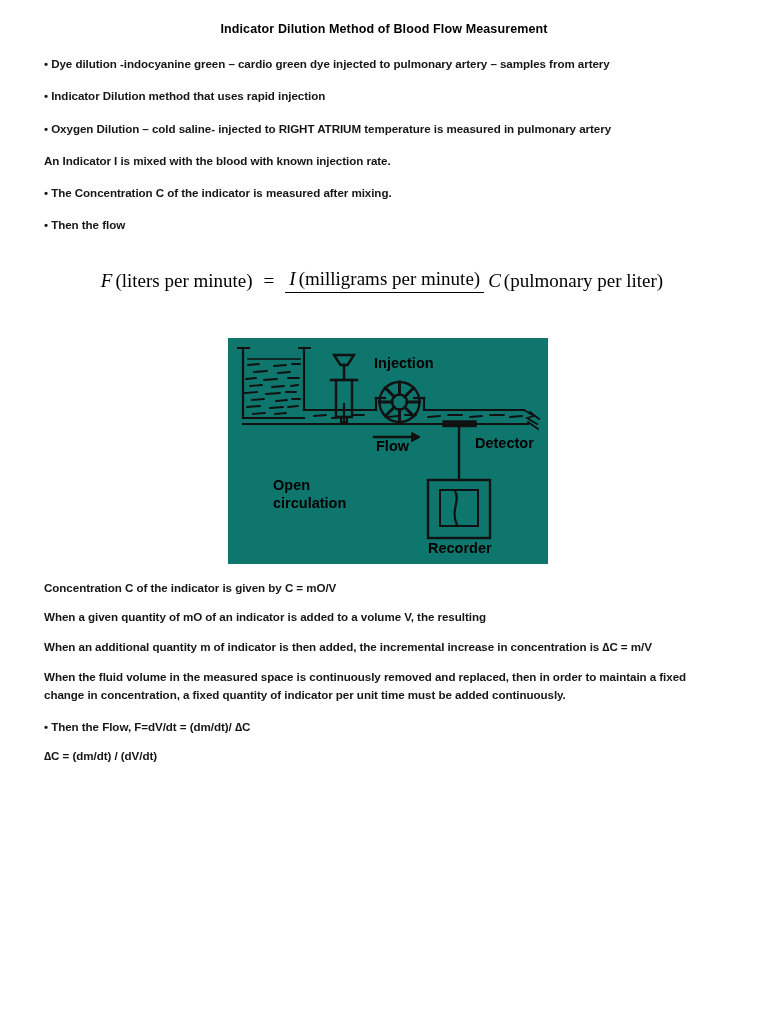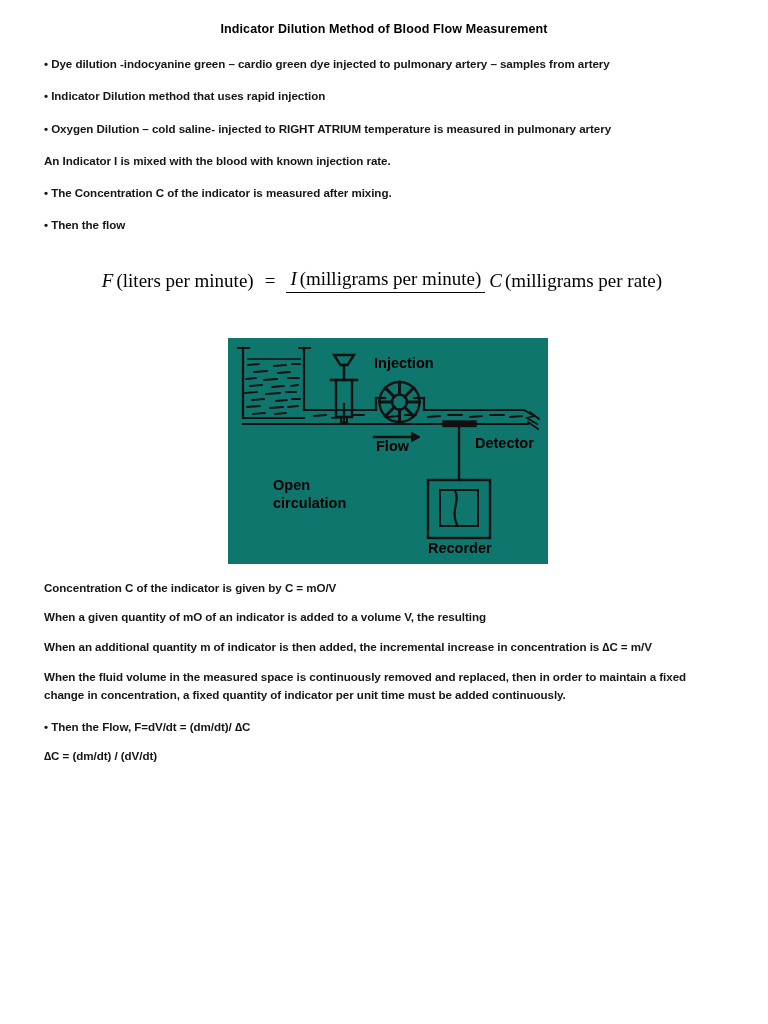--- a/index.html
+++ b/index.html
@@ -128,21 +128,21 @@
     <div class="formula">
       <span class="f-lhs">
         <span class="f-var">F</span><span>(liters per minute)</span>
       </span>
       <span class="f-eq">=</span>
       <span class="frac">
         <span class="num">
           <span class="f-var">I</span><span>(milligrams per minute)</span>
         </span>
         <span class="den">
-          <span class="f-var">C</span><span>(milligrams per rate)</span>
+          <span class="f-var">C</span><span>(pulmonary per liter)</span>
         </span>
       </span>
     </div>
   </div>
 
   <div class="figure">
     <svg width="320" height="226" viewBox="0 0 320 226" xmlns="http://www.w3.org/2000/svg">
       <g stroke="#111111" fill="none" stroke-width="2.2" stroke-linecap="square">
 
         <g>

